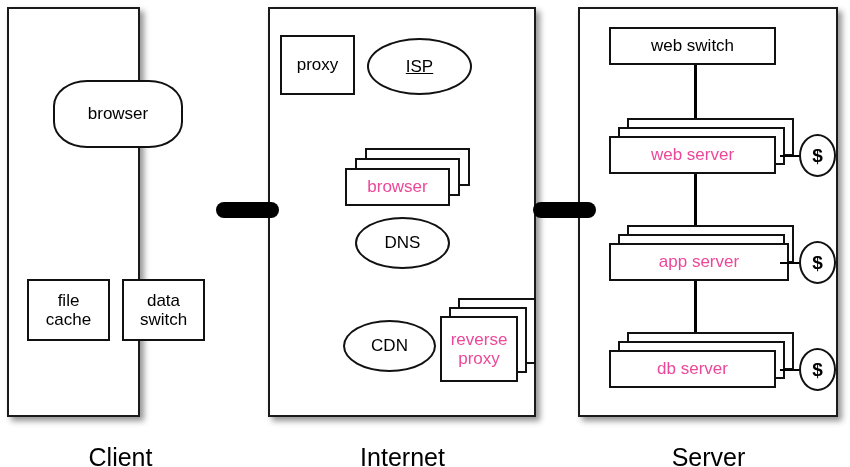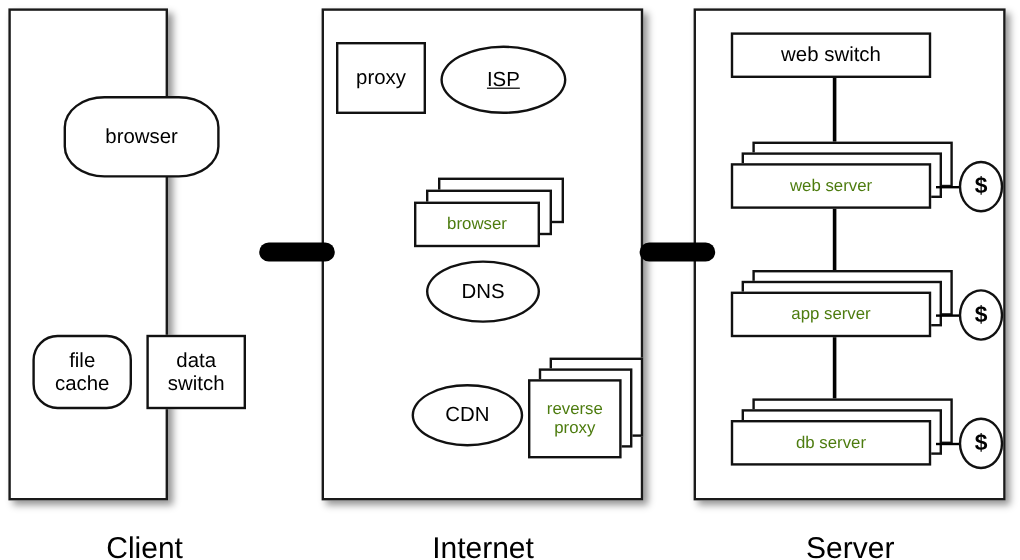--- a/index.html
+++ b/index.html
@@ -78,22 +78,22 @@
   .stack .front {
     position: absolute;
     background: #ffffff;
     border: 2px solid #111111;
     box-sizing: border-box;
     display: flex;
     align-items: center;
     justify-content: center;
     text-align: center;
     line-height: 1.12;
-    color: #4d7c0f;
-    font-size: 14px;
+    color: #ec4899;
+    font-size: 17px;
     white-space: pre-line;
   }
 
   
   .pill {
     position: absolute;
     background: #000000;
     border-radius: 9px;
     z-index: 40;
   }
@@ -119,21 +119,21 @@
 </style>
 </head>
 <body>
 
 <div id="canvas">
 
   <div class="panel" style="left:7px; top:7px; width:133px; height:410px;"></div>
 
   <div class="node rounded-node" style="left:53px; top:80px; width:130px; height:68px;">browser</div>
 
-  <div class="node" style="left:27px; top:279px; width:83px; height:62px;border-radius:21px;">file
+  <div class="node" style="left:27px; top:279px; width:83px; height:62px;">file
 cache</div>
 
   <div class="node" style="left:122px; top:279px; width:83px; height:62px;">data
 switch</div>
 
   <div class="caption" style="left:28px; top:443px; width:185px;">Client</div>
 
   <div class="panel" style="left:268px; top:7px; width:268px; height:410px;"></div>
 
   <div class="node" style="left:280px; top:35px; width:75px; height:60px;">proxy</div>
@@ -169,21 +169,21 @@
     <div class="layer" style="left:18px; top:0px;  width:167px; height:38px;"></div>
     <div class="layer" style="left:9px;  top:9px;  width:167px; height:38px;"></div>
     <div class="front" style="left:0px;  top:18px; width:167px; height:38px;">web server</div>
   </div>
   <div class="hline" style="left:780px; top:155px; width:26px; z-index:11;"></div>
   <div class="ellipse small" style="left:799px; top:134px; width:37px; height:43px; z-index:12;">$</div>
 
   <div class="stack" style="left:609px; top:225px; width:185px; height:58px; z-index:10;">
     <div class="layer" style="left:18px; top:0px;  width:167px; height:38px;"></div>
     <div class="layer" style="left:9px;  top:9px;  width:167px; height:38px;"></div>
-    <div class="front" style="left:0px;  top:18px; width:167px; height:38px;">app server</div>
+    <div class="front" style="left:0px;  top:18px; width:180px; height:38px;">app server</div>
   </div>
   <div class="hline" style="left:780px; top:262px; width:26px; z-index:11;"></div>
   <div class="ellipse small" style="left:799px; top:241px; width:37px; height:43px; z-index:12;">$</div>
 
   <div class="stack" style="left:609px; top:332px; width:185px; height:58px; z-index:10;">
     <div class="layer" style="left:18px; top:0px;  width:167px; height:38px;"></div>
     <div class="layer" style="left:9px;  top:9px;  width:167px; height:38px;"></div>
     <div class="front" style="left:0px;  top:18px; width:167px; height:38px;">db server</div>
   </div>
   <div class="hline" style="left:780px; top:369px; width:26px; z-index:11;"></div>

